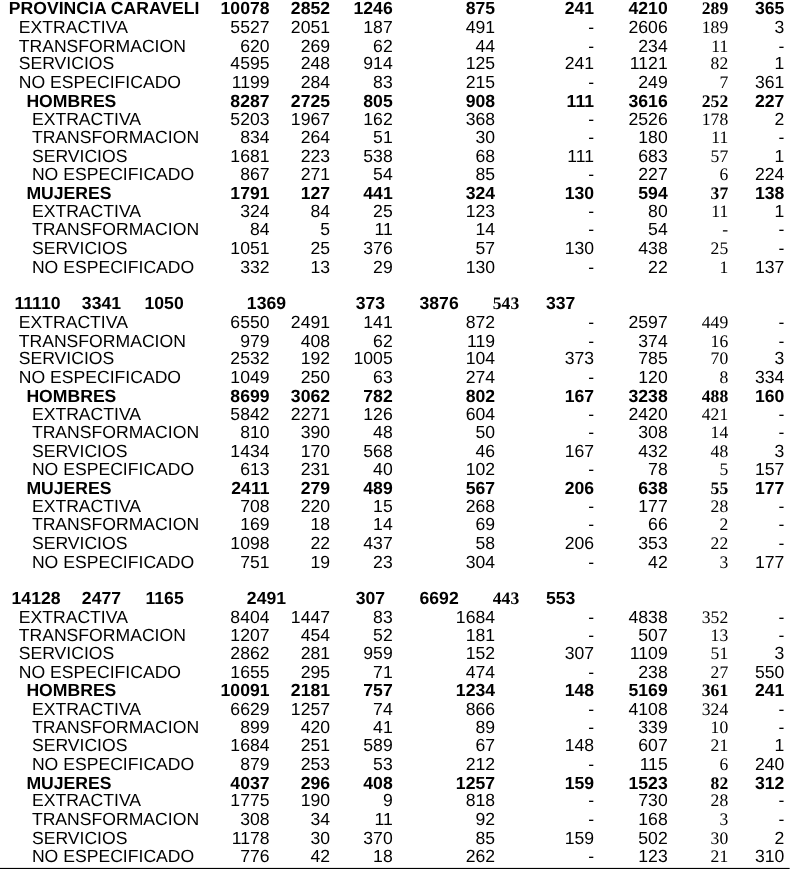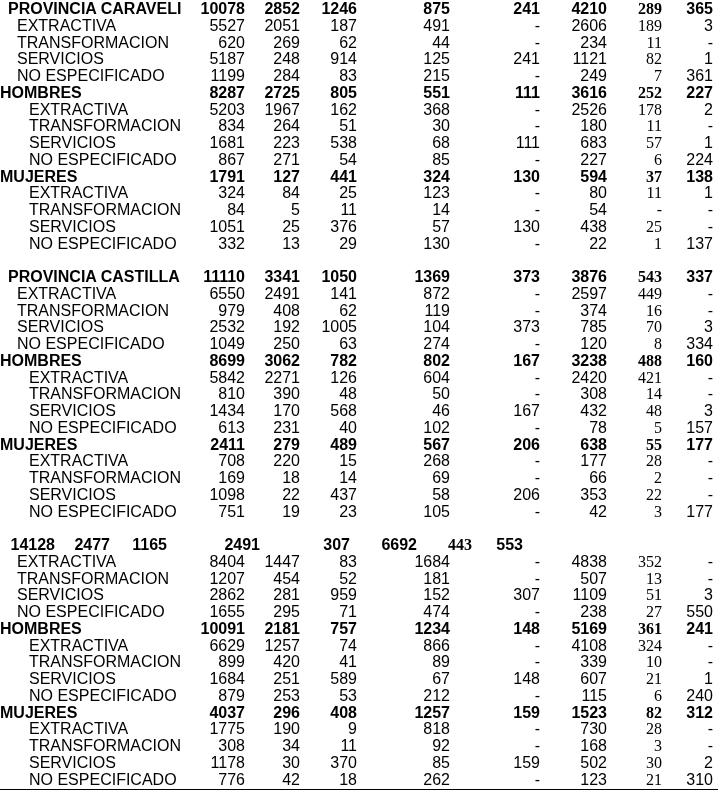--- a/index.html
+++ b/index.html
@@ -31,21 +31,21 @@
   }
   .row.bold { font-weight: 700; }
   .spacer { height: 16.75px; }
   .label {
     width: 190px;
     box-sizing: border-box;
     overflow: hidden;
   }
   .label.ind0 { padding-left: 8px; }
   .label.ind1 { padding-left: 17px; }
-  .label.ind2 { }
+  .label.ind2 { padding-left: 24px; }
   .label.ind3 { padding-left: 29px; }
   .num { text-align: right; box-sizing: border-box; }
   .c0 { width: 55px; }
   .c1 { width: 55px; }
   .c2 { width: 57px; }
   .c3 { width: 93px; }
   .c4 { width: 90px; }
   .c5 { width: 67px; }
   .c6 { width: 55px; font-family: Liberation Serif, serif; }
   .c7 { width: 51px; }
@@ -88,21 +88,21 @@
     <span class="num c1">269</span>
     <span class="num c2">62</span>
     <span class="num c3">44</span>
     <span class="num c4">-</span>
     <span class="num c5">234</span>
     <span class="num c6">11</span>
     <span class="num c7">-</span>
   </div>
     <div class="row">
     <span class="label ind1">SERVICIOS</span>
-    <span class="num c0">5187</span>
+    <span class="num c0">4595</span>
     <span class="num c1">248</span>
     <span class="num c2">914</span>
     <span class="num c3">125</span>
     <span class="num c4">241</span>
     <span class="num c5">1121</span>
     <span class="num c6">82</span>
     <span class="num c7">1</span>
   </div>
     <div class="row">
     <span class="label ind1">NO ESPECIFICADO</span>
@@ -113,21 +113,21 @@
     <span class="num c4">-</span>
     <span class="num c5">249</span>
     <span class="num c6">7</span>
     <span class="num c7">361</span>
   </div>
     <div class="row bold">
     <span class="label ind2">HOMBRES</span>
     <span class="num c0">8287</span>
     <span class="num c1">2725</span>
     <span class="num c2">805</span>
-    <span class="num c3">551</span>
+    <span class="num c3">908</span>
     <span class="num c4">111</span>
     <span class="num c5">3616</span>
     <span class="num c6">252</span>
     <span class="num c7">227</span>
   </div>
     <div class="row">
     <span class="label ind3">EXTRACTIVA</span>
     <span class="num c0">5203</span>
     <span class="num c1">1967</span>
     <span class="num c2">162</span>
@@ -220,21 +220,20 @@
     <span class="num c1">13</span>
     <span class="num c2">29</span>
     <span class="num c3">130</span>
     <span class="num c4">-</span>
     <span class="num c5">22</span>
     <span class="num c6">1</span>
     <span class="num c7">137</span>
   </div>
     <div class="spacer"></div>
     <div class="row bold">
-    <span class="label ind0">PROVINCIA CASTILLA</span>
     <span class="num c0">11110</span>
     <span class="num c1">3341</span>
     <span class="num c2">1050</span>
     <span class="num c3">1369</span>
     <span class="num c4">373</span>
     <span class="num c5">3876</span>
     <span class="num c6">543</span>
     <span class="num c7">337</span>
   </div>
     <div class="row">
@@ -378,21 +377,21 @@
     <span class="num c4">206</span>
     <span class="num c5">353</span>
     <span class="num c6">22</span>
     <span class="num c7">-</span>
   </div>
     <div class="row">
     <span class="label ind3">NO ESPECIFICADO</span>
     <span class="num c0">751</span>
     <span class="num c1">19</span>
     <span class="num c2">23</span>
-    <span class="num c3">105</span>
+    <span class="num c3">304</span>
     <span class="num c4">-</span>
     <span class="num c5">42</span>
     <span class="num c6">3</span>
     <span class="num c7">177</span>
   </div>
     <div class="spacer"></div>
     <div class="row bold">
     <span class="num c0">14128</span>
     <span class="num c1">2477</span>
     <span class="num c2">1165</span>

